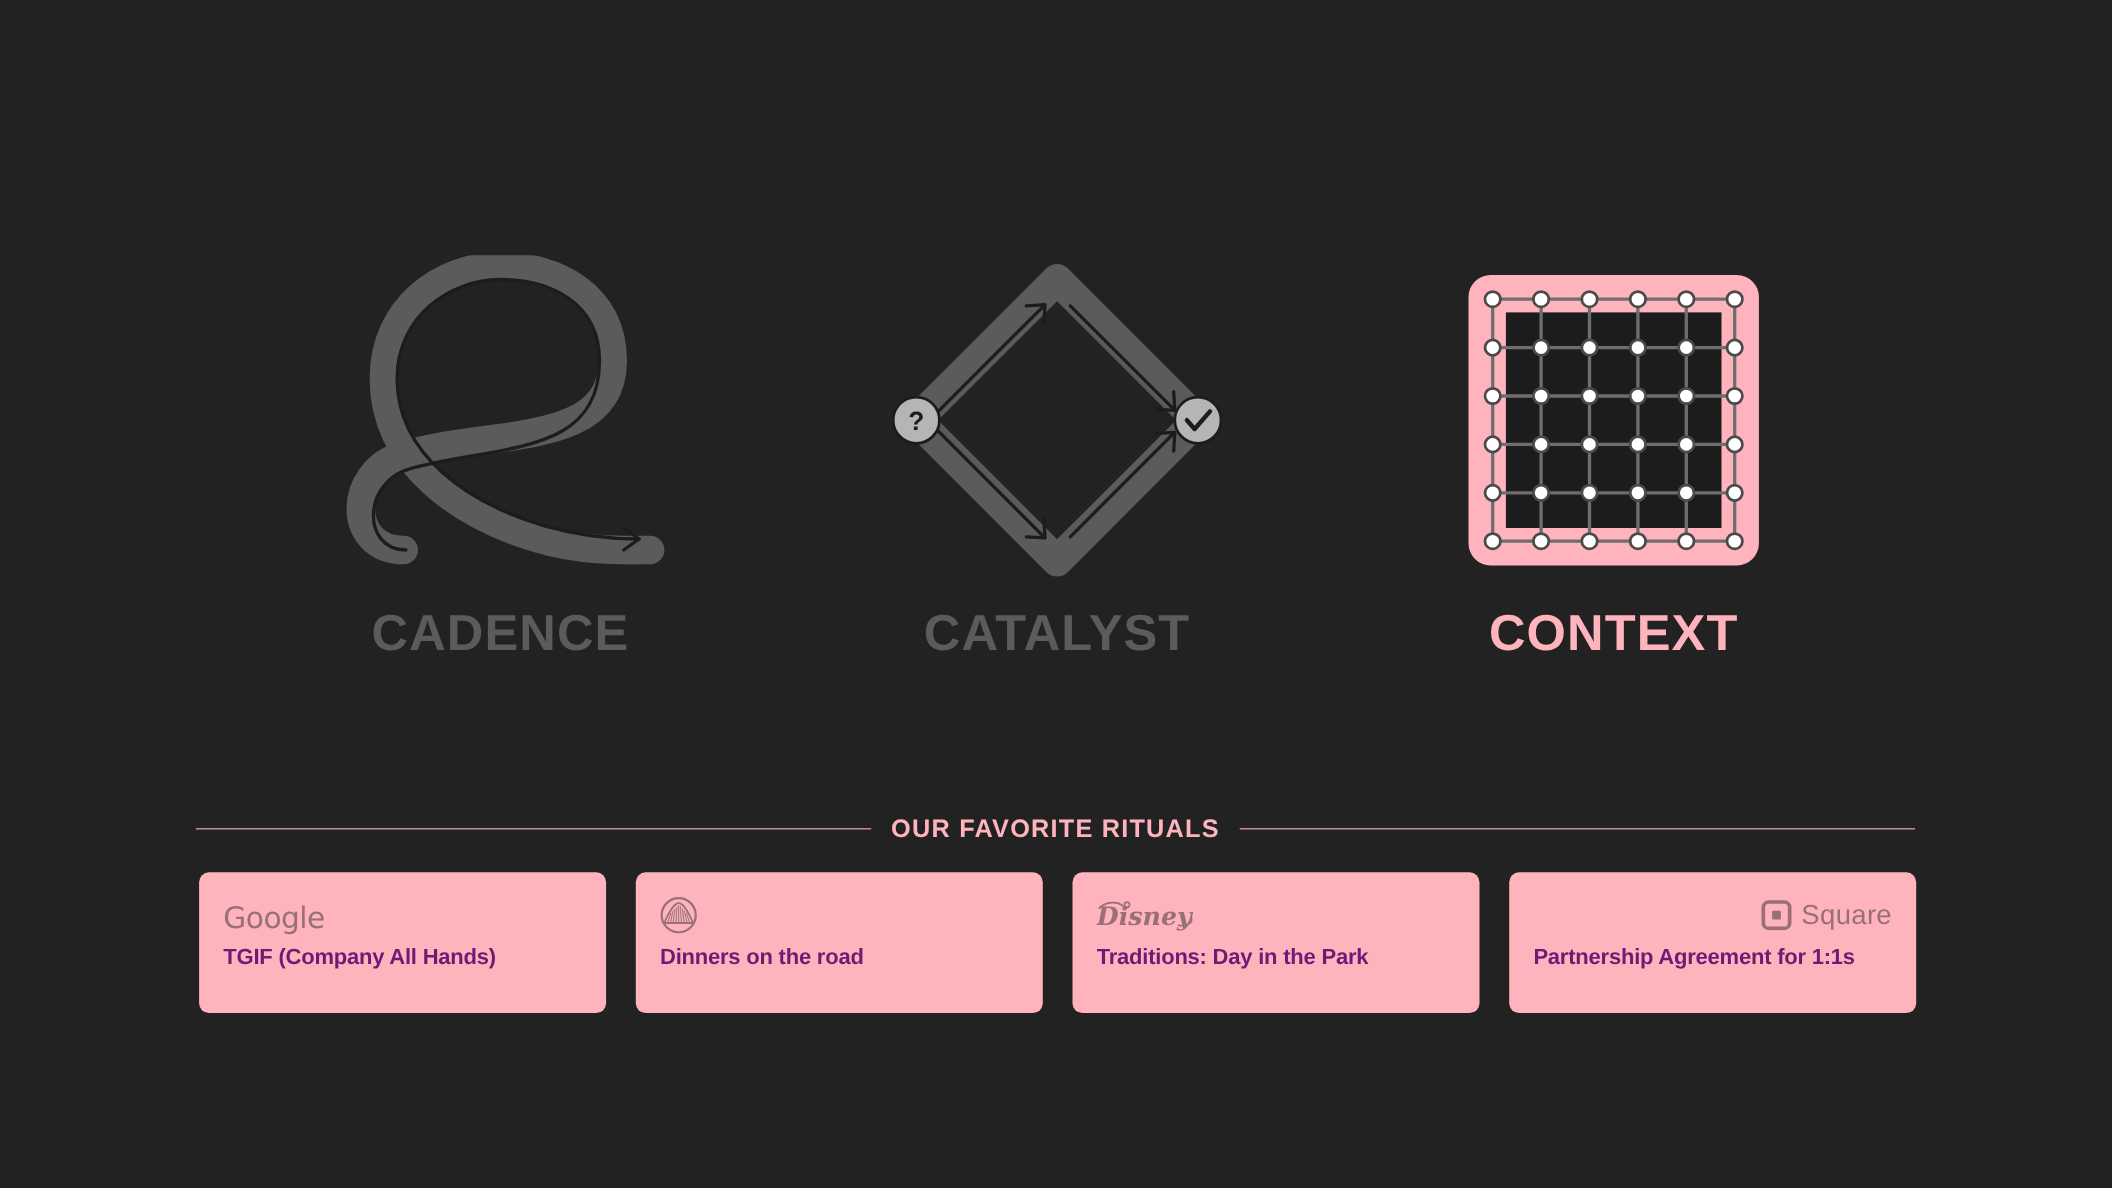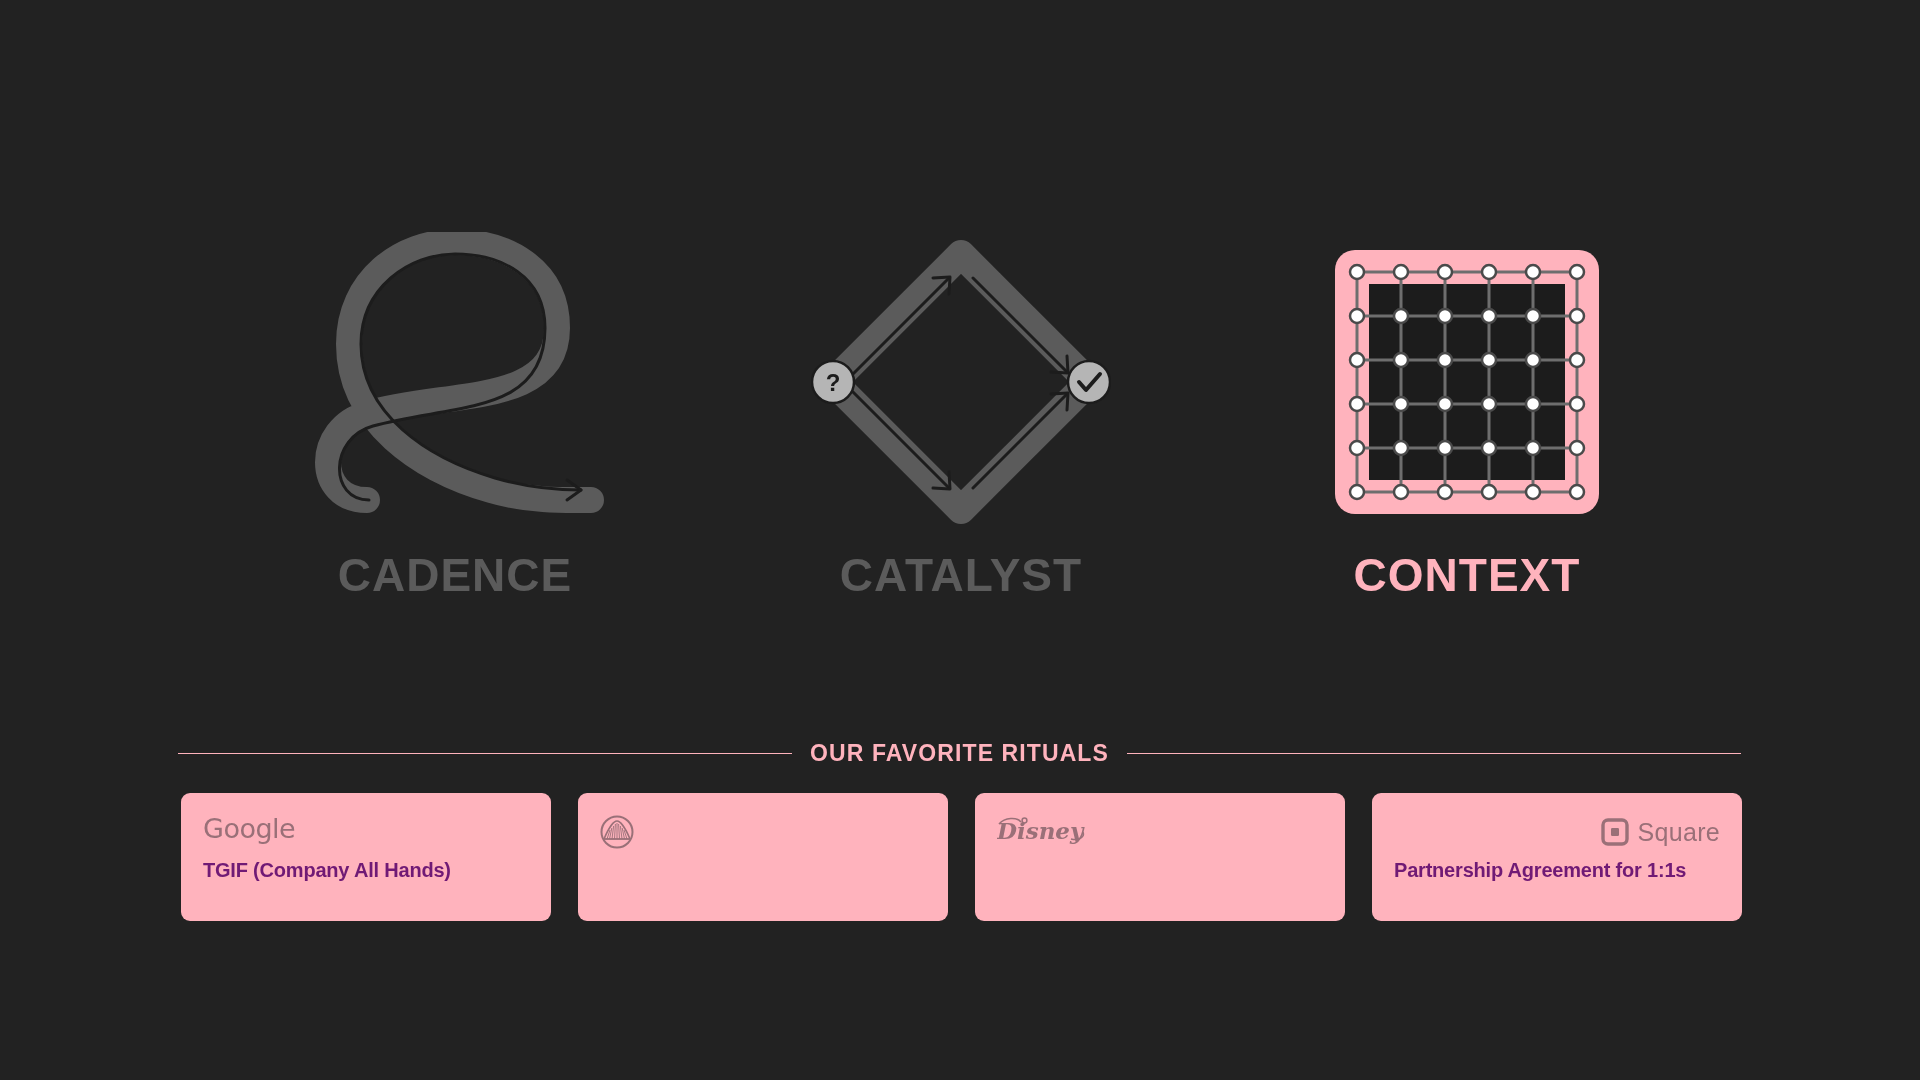--- a/index.html
+++ b/index.html
@@ -116,21 +116,21 @@
   }
 
   .card-1 { flex: 0 0 370px; }
   .card-2 { flex: 0 0 370px; }
   .card-3 { flex: 0 0 370px; }
   .card-4 { flex: 0 0 370px; }
 
   .card-logo {
     height: 34px;
     display: flex;
-    align-items: flex-start;
+    align-items: flex-end;
     margin-bottom: 10px;
   }
 
   .card-title {
     color: #701a75;
     font-size: 20px;
     font-weight: 700;
     line-height: 1.12;
     letter-spacing: -0.2px;
   }
@@ -324,31 +324,33 @@
             <line x1="14.5" y1="24" x2="15.4" y2="9"></line>
             <line x1="17" y1="24" x2="17" y2="8"></line>
             <line x1="19.5" y1="24" x2="18.6" y2="9"></line>
             <line x1="22" y1="24" x2="20.4" y2="11"></line>
             <line x1="24.5" y1="24" x2="22.2" y2="13"></line>
             <line x1="27" y1="24" x2="24" y2="15"></line>
           </g>
           <line x1="3.2" y1="24" x2="30.8" y2="24" stroke="#9A7078" stroke-width="1.8"></line>
         </svg>
       </div>
+      <div class="card-title">Dinners on the road</div>
     </div>
 
     <div class="card card-3">
       <div class="card-logo">
         <svg width="92" height="32" viewBox="0 0 92 32" aria-hidden="true">
           <text x="0" y="24" font-family="DejaVu Serif, serif" font-size="23" font-style="italic" font-weight="700" fill="#9A7078">Disney</text>
           <path d="M 2 9 C 8 2, 20 2, 24 7" fill="none" stroke="#9A7078" stroke-width="1.6"></path>
           <circle cx="27.5" cy="5.5" r="2.4" fill="none" stroke="#9A7078" stroke-width="1.5"></circle>
           <path d="M 74 24 C 82 26, 88 22, 86 17" fill="none" stroke="#9A7078" stroke-width="1.5"></path>
         </svg>
       </div>
+      <div class="card-title">Traditions: Day in the Park</div>
     </div>
 
     <div class="card card-4">
       <div class="card-logo square-logo-row">
         <svg width="28" height="28" viewBox="0 0 28 28" aria-hidden="true">
           <rect x="2" y="2" width="24" height="24" rx="5" ry="5" fill="none" stroke="#9A7078" stroke-width="3.4"></rect>
           <rect x="10" y="10" width="8" height="8" rx="1.2" ry="1.2" fill="#9A7078"></rect>
         </svg>
         <span class="square-word">Square</span>
       </div>

